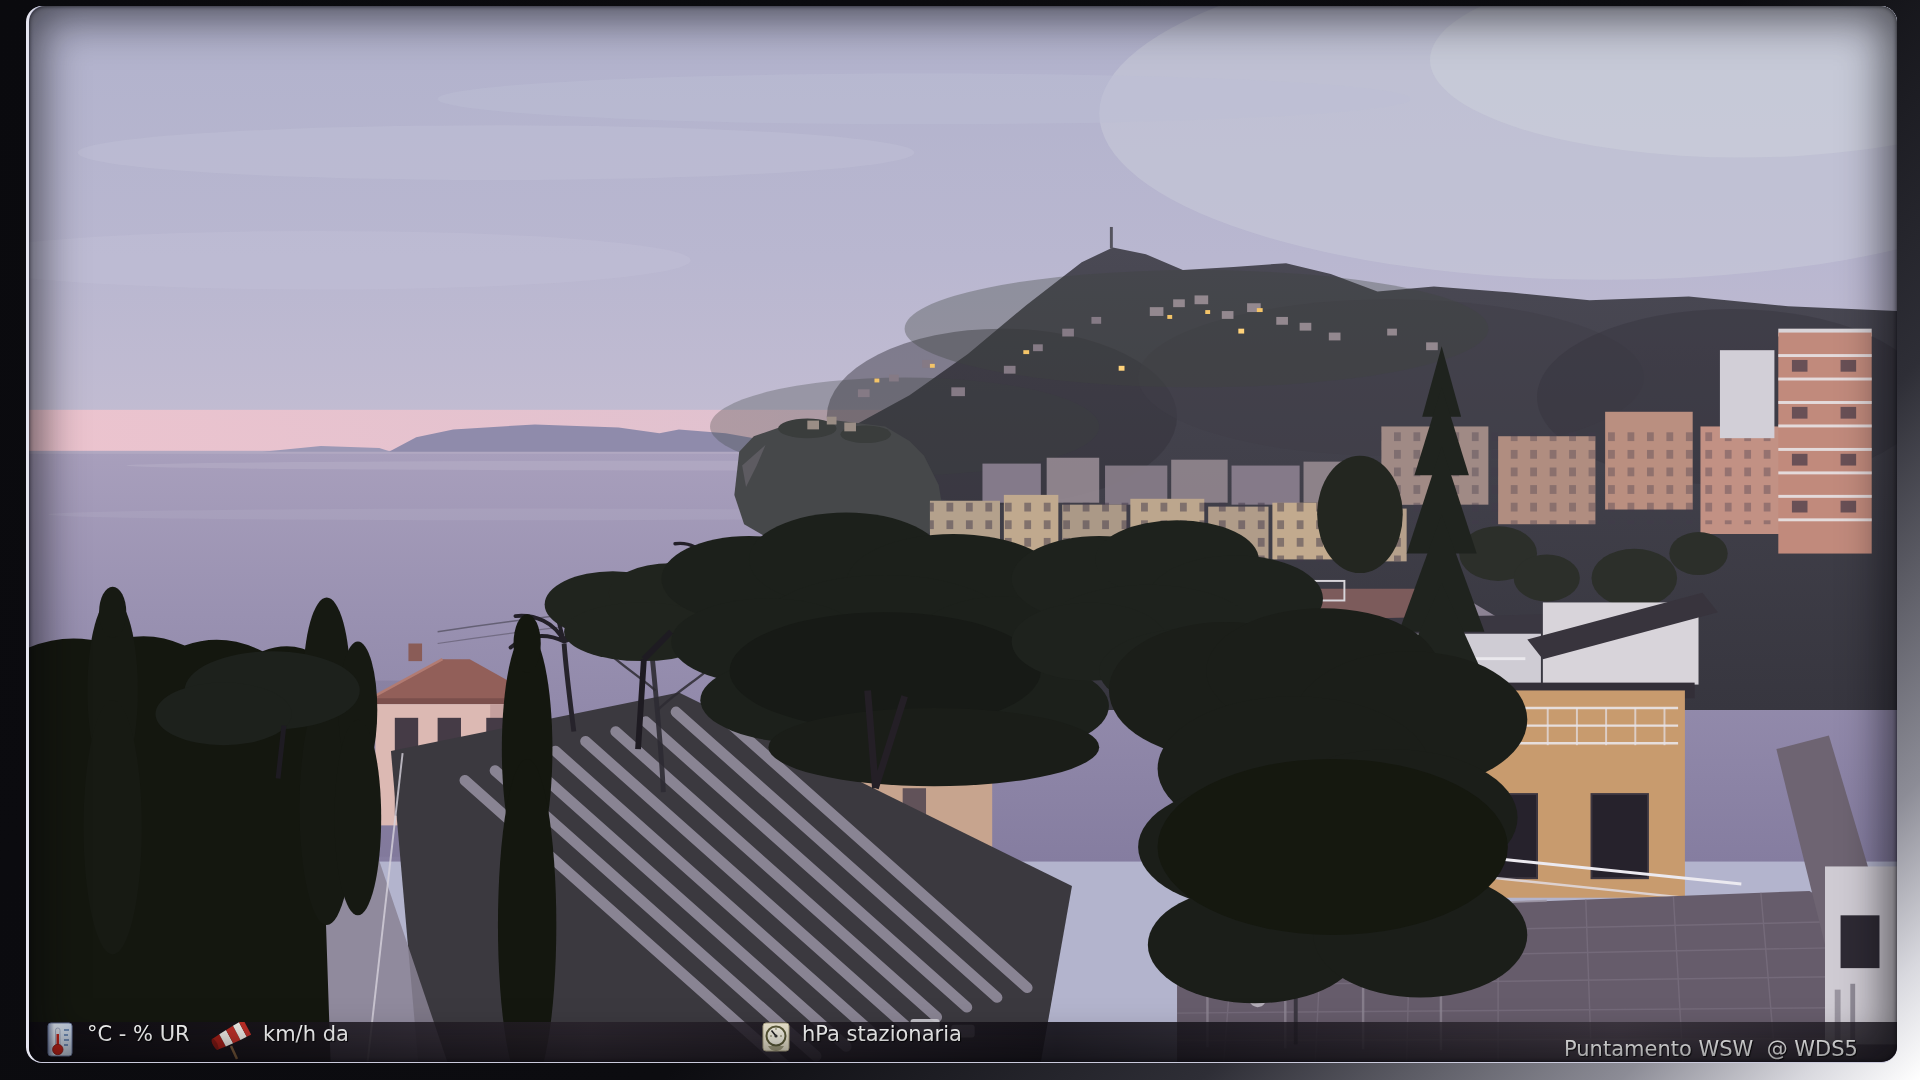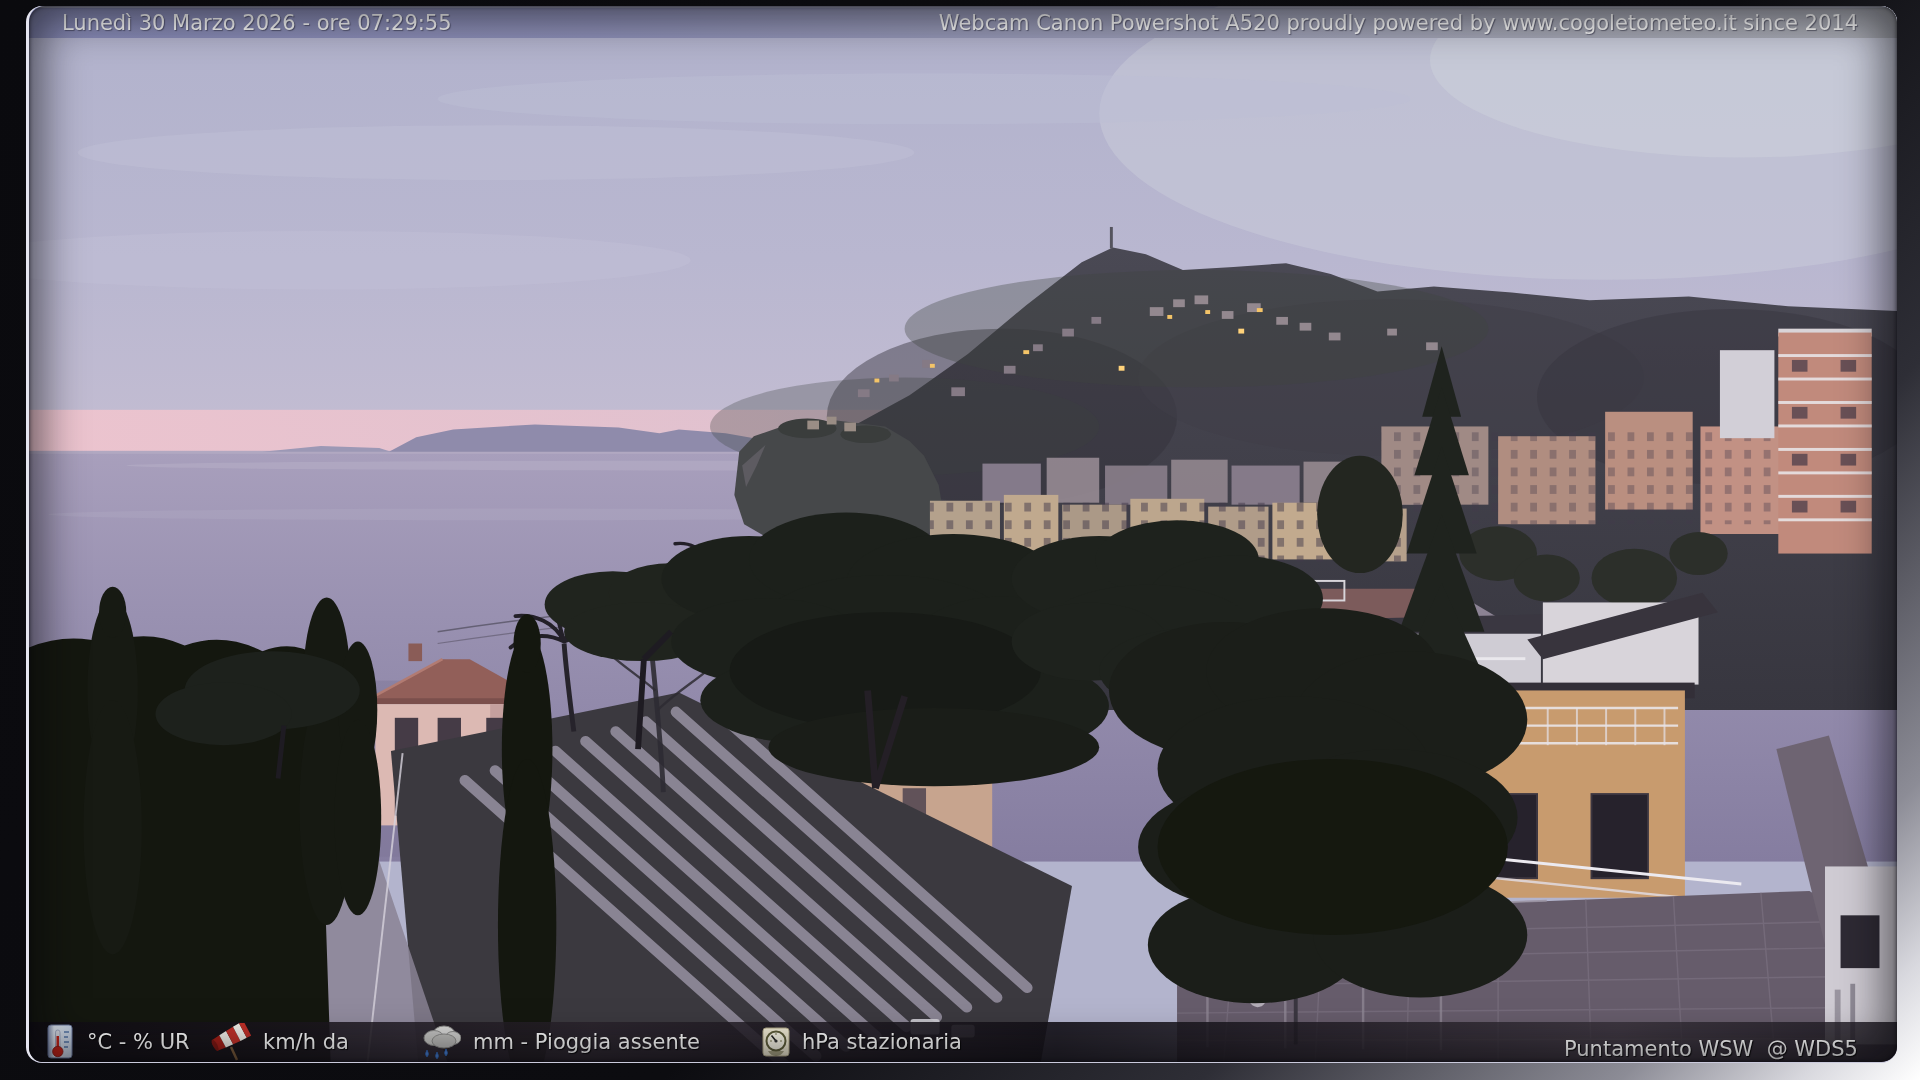--- a/index.html
+++ b/index.html
@@ -14,21 +14,21 @@
   .scene{position:absolute;inset:0;width:100%;height:100%;}
   .bar{position:absolute;left:0;right:0;display:flex;align-items:center;color:#fff;}
   .bar-top{top:2px;height:30px;font-size:21px;
     background:linear-gradient(90deg,#878ab6 0%,#8f91b9 30%,#9b9db9 55%,#a7a9b6 82%,#abadb5 100%);
     text-shadow:1px 1px 1px rgba(40,40,60,.55);}
   .bar-bottom{bottom:0;height:40px;font-size:21px;
     background:linear-gradient(90deg,rgba(16,13,19,.93) 0%,rgba(40,33,42,.8) 30%,rgba(20,17,24,.9) 55%,rgba(46,40,48,.72) 85%,rgba(30,26,34,.85) 100%);
     text-shadow:1px 1px 1px rgba(0,0,0,.8);}
   .dt{position:absolute;left:33px;top:3px;}
   .credit{position:absolute;right:39px;top:3px;}
-  .fgroup{position:absolute;display:flex;align-items:center;gap:12px;height:40px;}
+  .fgroup{position:absolute;display:flex;align-items:flex-start;gap:12px;height:40px;}
   .fg1{left:16px}.fg2{left:180px}.fg3{left:388px}.fg4{left:733px}
   .pointing{position:absolute;right:39px;top:15px;white-space:pre;}
   .icn{display:block}
 </style>
 </head>
 <body>
 
 <div class="frame">
   <div class="photo">
 
@@ -395,24 +395,20 @@
         <ellipse cx="338" cy="830" rx="24" ry="100" fill="#161912"></ellipse>
         <ellipse cx="250" cy="700" rx="90" ry="40" fill="#1d211c"></ellipse>
         <ellipse cx="200" cy="724" rx="70" ry="32" fill="#1d211c"></ellipse>
         <path d="M262,736 L256,790" stroke="#1e1b22" stroke-width="5"></path>
         <ellipse cx="512" cy="760" rx="26" ry="120" fill="#14170f"></ellipse>
         <ellipse cx="512" cy="940" rx="30" ry="170" fill="#14170f"></ellipse>
         <ellipse cx="512" cy="652" rx="14" ry="30" fill="#14170f"></ellipse>
       </g>
     </svg>
 
-    <div class="bar bar-top">
-      <span class="dt">Lunedì 30 Marzo 2026 - ore 07:29:55</span>
-      <span class="credit">Webcam Canon Powershot A520 proudly powered by www.cogoletometeo.it since 2014</span>
-    </div>
 
     <div class="bar bar-bottom">
 
       <div class="fgroup fg1">
         <svg class="icn" width="30" height="36" viewBox="0 0 30 36">
           <defs>
               <linearGradient id="tc" x1="0" y1="0" x2="1" y2="0">
             <stop offset="0" stop-color="#8e9cc0"></stop>
                 <stop offset="0.25" stop-color="#e9f1fb"></stop>
                 <stop offset="1" stop-color="#c2cfe2"></stop>
@@ -440,36 +436,20 @@
             <polygon points="21,8.4 29,8 29,24 21,23.5" fill="#c03028"></polygon>
             <polygon points="29,8 36,7.8 36,24.2 29,24" fill="#f2efe9"></polygon>
             <polygon points="36,7.8 41,7.6 41,24.4 36,24.2" fill="#c03028"></polygon>
             <ellipse cx="4.5" cy="16" rx="2.2" ry="6.2" fill="#7e1712"></ellipse>
           </g>
           <line x1="22" y1="24" x2="28" y2="37" stroke="#7a5a3a" stroke-width="2.5"></line>
         </svg>
         <span>km/h da</span>
       </div>
 
-      <div class="fgroup fg3">
-        <svg class="icn" width="44" height="40" viewBox="0 0 44 40">
-          <g stroke="#8a8a88" stroke-width="1">
-            <ellipse cx="27" cy="12" rx="11" ry="8" fill="#d8d8d6"></ellipse>
-            <ellipse cx="36" cy="16" rx="8" ry="6.5" fill="#cfcfcd"></ellipse>
-            <ellipse cx="17" cy="16" rx="10" ry="7.5" fill="#c4c4c2"></ellipse>
-            <ellipse cx="27" cy="19" rx="12" ry="7" fill="#b9b9b7"></ellipse>
-          </g>
-          <g fill="#4f86d8" stroke="#2f66b8" stroke-width="0.8">
-            <path d="M10,28 q3,4.5 0,7 q-3,-2.5 0,-7 Z"></path>
-            <path d="M20,30 q3,4.5 0,7 q-3,-2.5 0,-7 Z"></path>
-            <path d="M29,27 q3,4.5 0,7 q-3,-2.5 0,-7 Z"></path>
-          </g>
-        </svg>
-        <span>mm - Pioggia assente</span>
-      </div>
 
       <div class="fgroup fg4">
         <svg class="icn" width="28" height="30" viewBox="0 0 28 30">
           <rect x="1" y="1" width="26" height="28" rx="3" fill="#efe9d2" stroke="#b0a887" stroke-width="1"></rect>
           <circle cx="14" cy="14" r="9.5" fill="#f6f3e4" stroke="#5d5c39" stroke-width="2"></circle>
           <g stroke="#7a7955" stroke-width="1">
             <line x1="14" y1="6" x2="14" y2="8"></line>
               <line x1="8" y1="14" x2="10" y2="14"></line>
             <line x1="18" y1="14" x2="20" y2="14"></line>
           </g>

